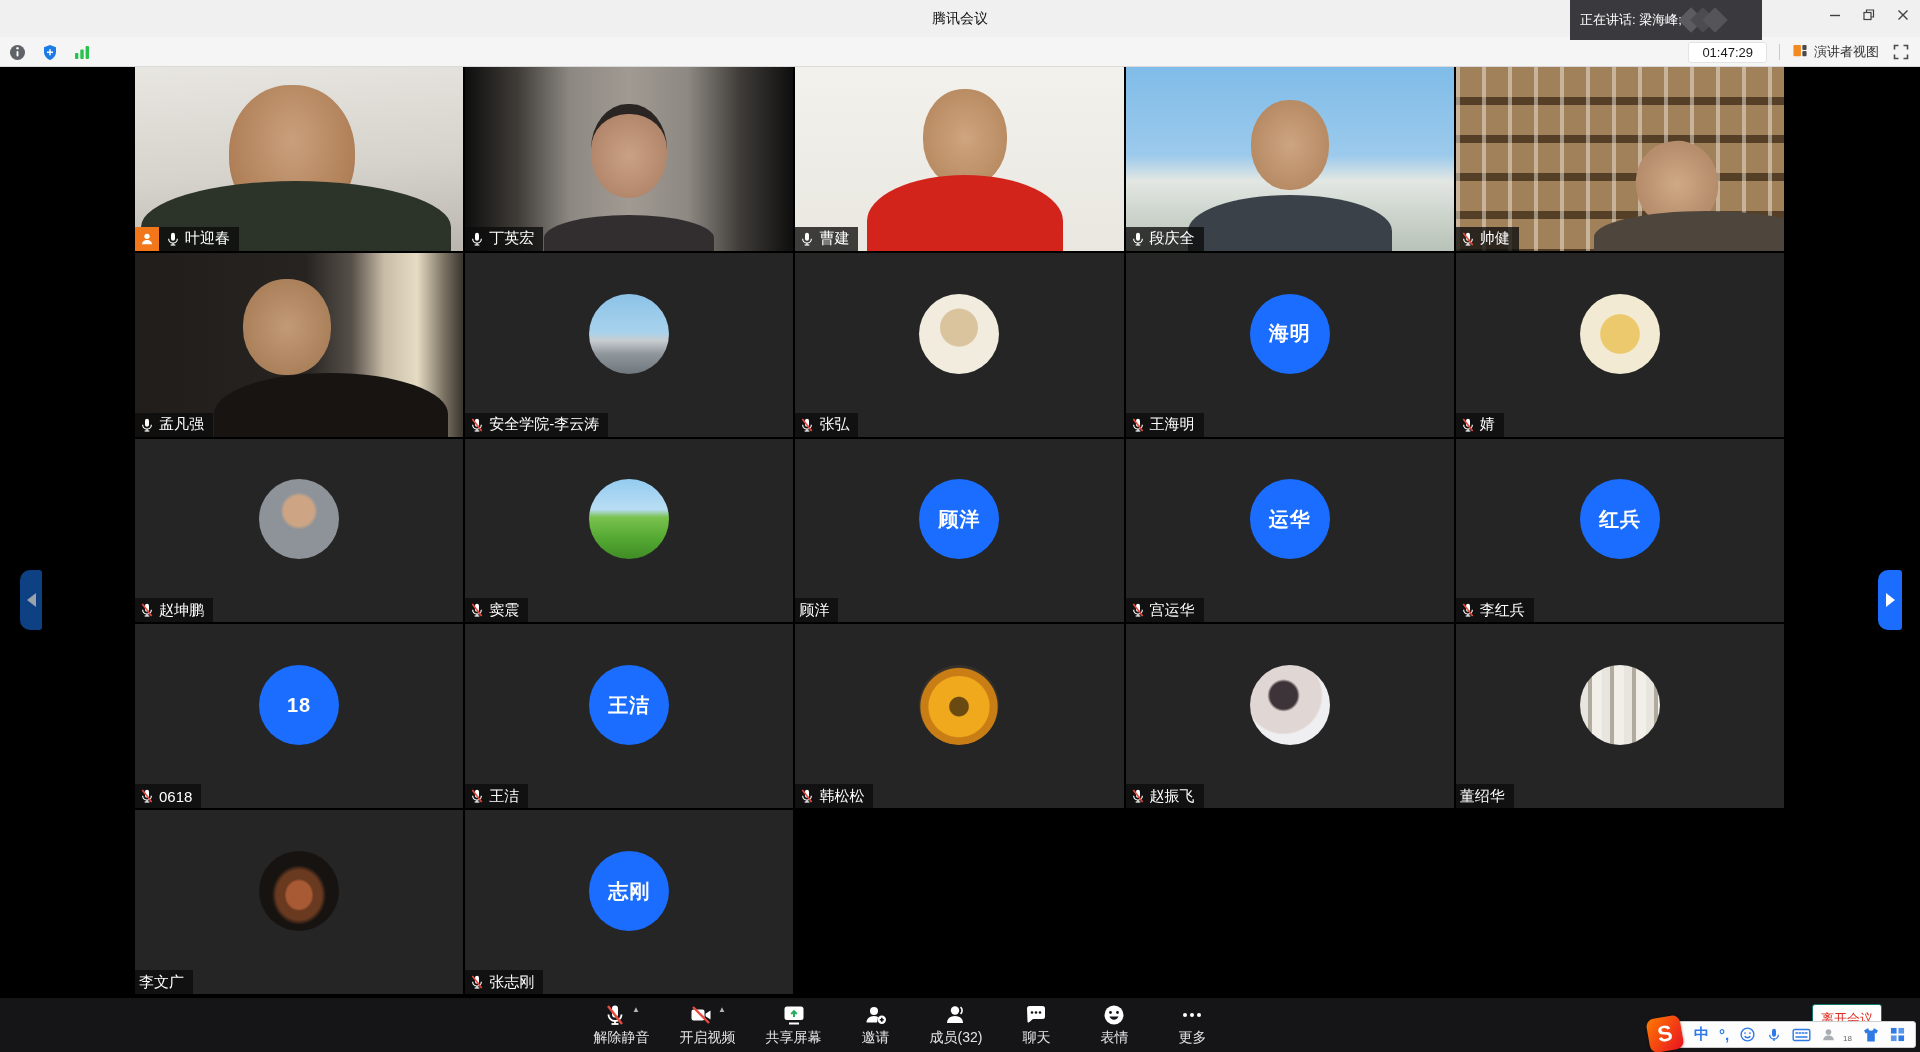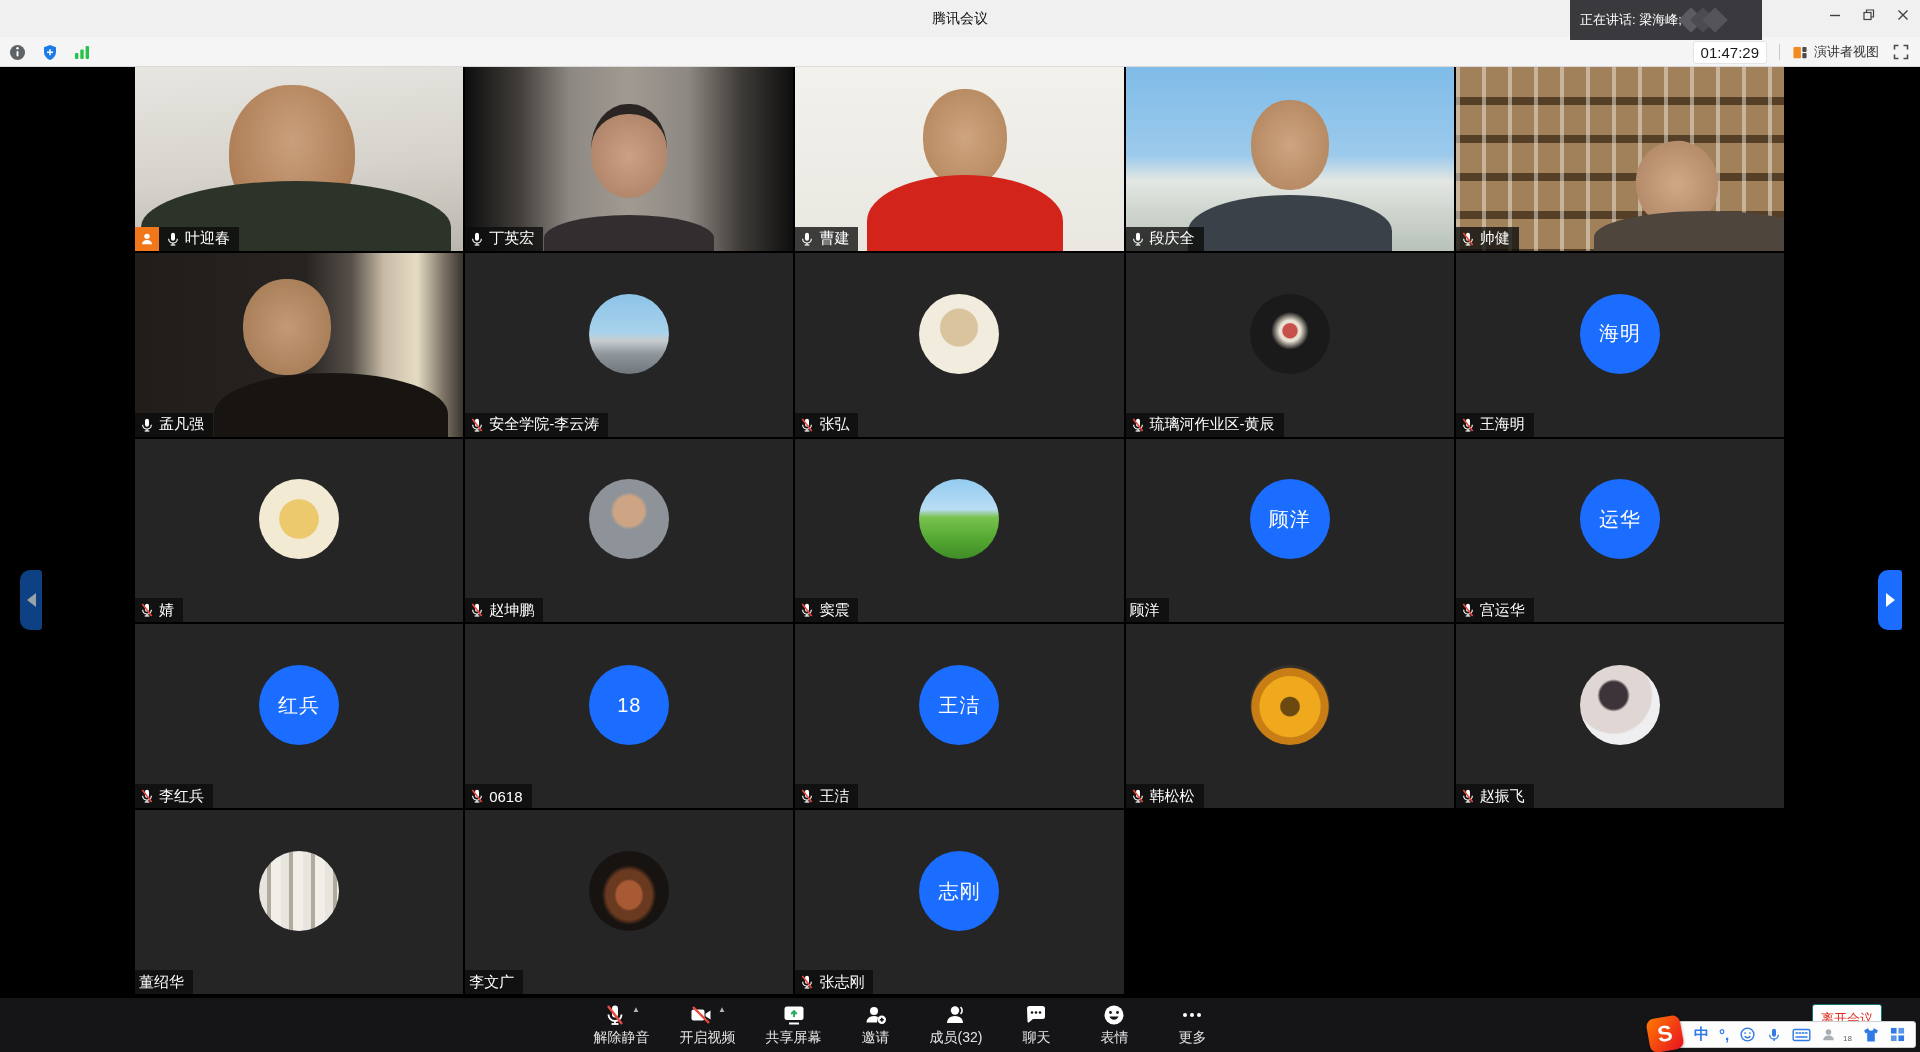--- a/index.html
+++ b/index.html
@@ -22,24 +22,24 @@
   .blur-diamond.d2 { background:#4c4c50; }
   .blur-diamond.d3 { background:#555559; }
 
   
   .statusbar { position:absolute; top:37px; left:0; width:1920px; height:30px;
     background:#f5f5f6; border-bottom:1px solid #dadada; z-index:19; }
   .statusbar-left { position:absolute; left:8px; top:0; height:30px; display:flex;
     align-items:center; gap:13px; }
   .statusbar-right { position:absolute; right:10px; top:0; height:30px; display:flex;
     align-items:center; gap:12px; }
-  .timer-chip { background:#fff; border-radius:3px; padding:2px 7px; font-size:15px;
+  .timer-chip { background:#fff; border-radius:3px; padding:2px 13px; font-size:13px;
     color:#1a1a1a; border:1px solid #e3e3e3; }
   .vdivider { width:1px; height:16px; background:#c9c9c9; }
-  .view-btn { display:flex; align-items:center; gap:6px; font-size:13px; color:#333; }
+  .view-btn { display:flex; align-items:flex-start; gap:6px; font-size:13px; color:#333; }
   .sbar-icon { width:19px; height:19px; display:flex; align-items:center; justify-content:center; }
 
   
   .main { position:absolute; top:67px; left:0; width:1920px; height:931px; background:#000; }
   .grid { position:absolute; left:135px; top:0; width:1649px; height:927px;
     display:grid; grid-template-columns:repeat(5,1fr); grid-template-rows:repeat(5,1fr); gap:2px;text-align:center; }
   .tile { position:relative; background:#252526; overflow:hidden; }
   .video-bg { position:absolute; inset:0; }
   .p-head { position:absolute; border-radius:48%; }
   .p-body { position:absolute; border-radius:50% 50% 0 0; }
@@ -71,21 +71,21 @@
   .vsc-shuai .p-head { width:82px; height:86px; left:55%; top:40%;
     background:radial-gradient(#cfa986,#ab8060); transform:rotate(-8deg); }
   .vsc-shuai .p-body { width:224px; height:52px; left:42%; bottom:-12px; background:#4e463c; }
   .vsc-meng { background:linear-gradient(90deg,#201d1a 0%,#262320 52%,#57504a 66%,#c8bca6 76%,#e6dcc4 86%,#7d7466 94%,#3a352f 100%); }
   .vsc-meng .p-head { width:88px; height:96px; left:33%; top:14%;
     background:radial-gradient(#c39a76,#a07650); }
   .vsc-meng .p-body { width:234px; height:82px; left:24%; bottom:-18px; background:#171412; }
 
   
   .avatar { position:absolute; left:50%; top:44%; width:80px; height:80px; margin:-40px 0 0 -40px;
-    border-radius:50%; overflow:hidden; }
+    border-radius:50%; overflow:hidden;font-weight:bold; }
   .avatar-text { background:#1a6dff; color:#fff; font-size:20px; display:flex;
     align-items:center; justify-content:center; letter-spacing:1px; }
   .ph-sea { background:linear-gradient(180deg,#8cc3e8 0%,#a8d2ec 48%,#c8cdd0 58%,#8f969c 75%,#6f767c 100%); }
   .ph-cat { background:radial-gradient(circle at 50% 42%,#d9c49e 0 30%,#f2ecdf 32% 100%); }
   .ph-darkflower { background:radial-gradient(circle at 50% 46%,#c8504a 0 12%,#e8e0d0 14% 18%,#1a1a1a 32% 100%); }
   .ph-moon { background:radial-gradient(circle at 50% 50%,#ecc96c 0 34%,#f2ead2 36% 100%); }
   .ph-autumn { background:linear-gradient(180deg,#dfe9ef 0%,#c3bfae 45%,#e09b3e 62%,#c97a28 78%,#8a5a20 100%); }
   .ph-portrait { background:radial-gradient(circle at 50% 40%,#cda584 0 24%,#8d9398 30% 100%); }
   .ph-grass { background:linear-gradient(180deg,#93ccf0 0%,#b9ddf4 38%,#79c24e 48%,#53a832 75%,#3f8c26 100%); }
   .ph-sunflower { background:radial-gradient(circle at 50% 52%,#6b4a12 0 16%,#f0a81c 18% 52%,#c87e14 54% 66%,#35302a 68% 100%); }
@@ -346,35 +346,20 @@
           <span class="mic16">
             <svg width="16" height="16" viewBox="0 0 24 24">
     <rect x="9" y="2.5" width="6" height="12" rx="3" fill="#fff"></rect>
     <path d="M5.5 11.5a6.5 6.5 0 0 0 13 0" fill="none" stroke="#fff" stroke-width="1.8"></path>
     <line x1="12" y1="18" x2="12" y2="21" stroke="#fff" stroke-width="1.8"></line>
     <line x1="8.5" y1="21" x2="15.5" y2="21" stroke="#fff" stroke-width="1.8"></line>
     <line x1="5" y1="3" x2="19" y2="21" stroke="#e84a3f" stroke-width="2.4"></line>
             </svg>
           </span>
           <span>张弘</span>
-        </div>
-      </div>
-      <div class="tile">
-        <div class="avatar ph-darkflower"></div>
-        <div class="tile-label">
-          <span class="mic16">
-            <svg width="16" height="16" viewBox="0 0 24 24">
-    <rect x="9" y="2.5" width="6" height="12" rx="3" fill="#fff"></rect>
-    <path d="M5.5 11.5a6.5 6.5 0 0 0 13 0" fill="none" stroke="#fff" stroke-width="1.8"></path>
-    <line x1="12" y1="18" x2="12" y2="21" stroke="#fff" stroke-width="1.8"></line>
-    <line x1="8.5" y1="21" x2="15.5" y2="21" stroke="#fff" stroke-width="1.8"></line>
-    <line x1="5" y1="3" x2="19" y2="21" stroke="#e84a3f" stroke-width="2.4"></line>
-            </svg>
-          </span>
-          <span>琉璃河作业区-黄辰</span>
         </div>
       </div>
       <div class="tile">
         <div class="avatar avatar-text">海明</div>
         <div class="tile-label">
           <span class="mic16">
             <svg width="16" height="16" viewBox="0 0 24 24">
     <rect x="9" y="2.5" width="6" height="12" rx="3" fill="#fff"></rect>
     <path d="M5.5 11.5a6.5 6.5 0 0 0 13 0" fill="none" stroke="#fff" stroke-width="1.8"></path>
     <line x1="12" y1="18" x2="12" y2="21" stroke="#fff" stroke-width="1.8"></line>

